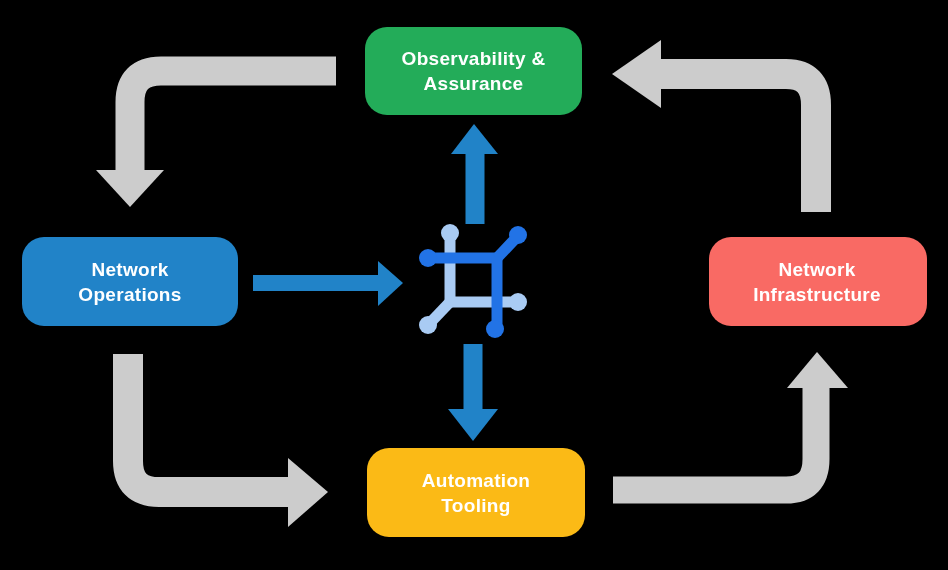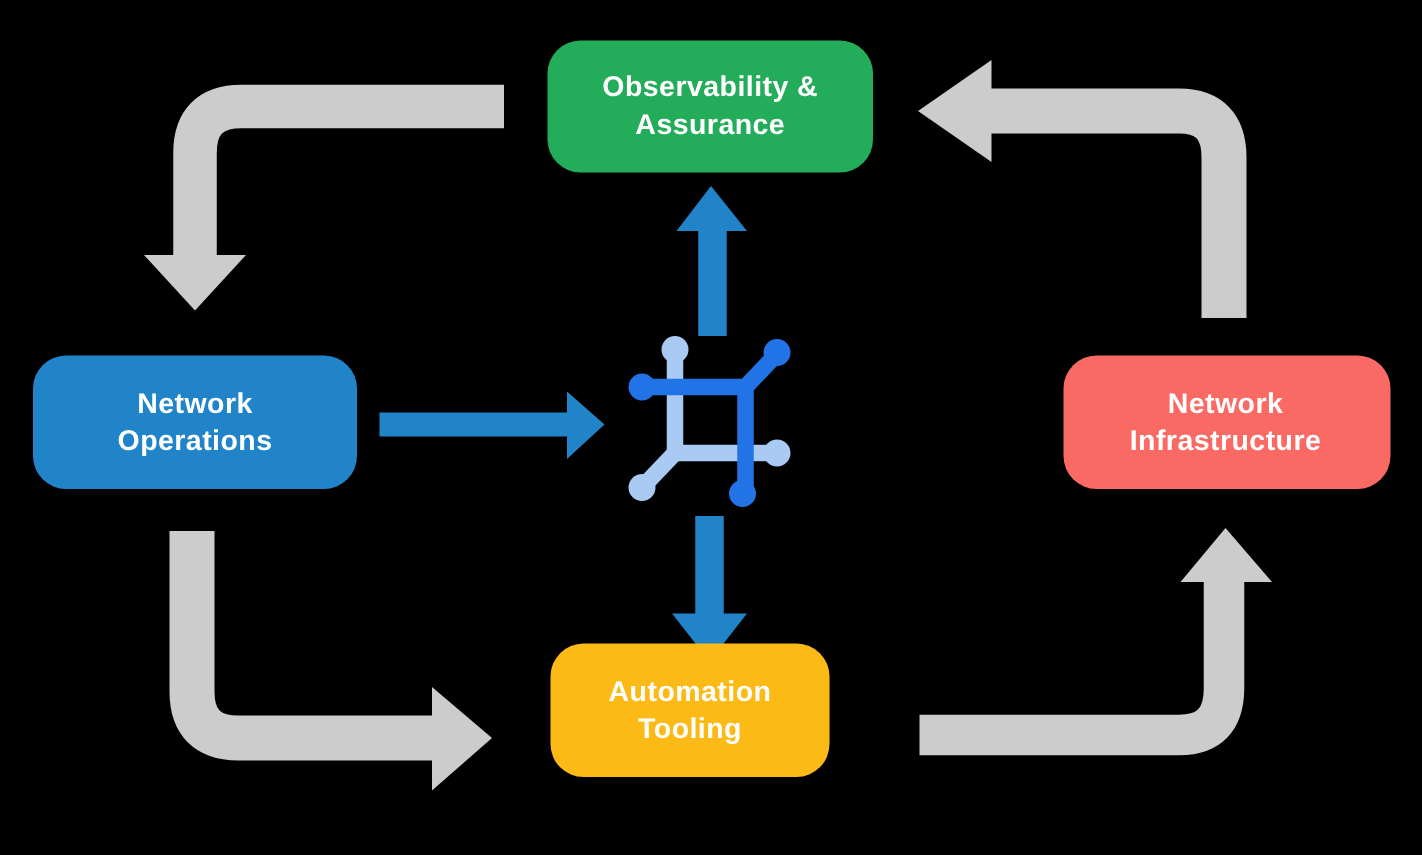--- a/index.html
+++ b/index.html
@@ -18,21 +18,21 @@
     text-align:center;
     color:#fff;
     font-size:19px;line-height:25px;font-weight:600;
     letter-spacing:.3px;
     padding:0 30px;
     box-sizing:border-box;
   }
   .node-observability{left:365px;top:27px;width:217px;height:88px;background:#23AC59;}
   .node-operations{left:22px;top:237px;width:216px;height:89px;background:#2183C8;}
   .node-infrastructure{left:709px;top:237px;width:218px;height:89px;background:#F96A64;padding-left:28px;}
-  .node-automation{left:367px;top:429px;width:186px;height:89px;background:#FBBA16;}
+  .node-automation{left:367px;top:448px;width:218px;height:89px;background:#FBBA16;}
 </style>
 </head>
 <body>
 
 <div class="stage">
 
   <svg class="layer" viewBox="0 0 948 570" aria-hidden="true">
 
     <g fill="none" stroke="#CCCCCC" stroke-width="29">
       <path d="M336 71 H161 Q130 71 130 102 V172"></path>

